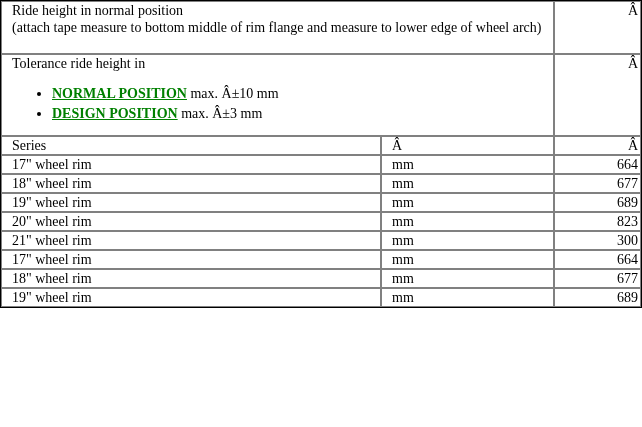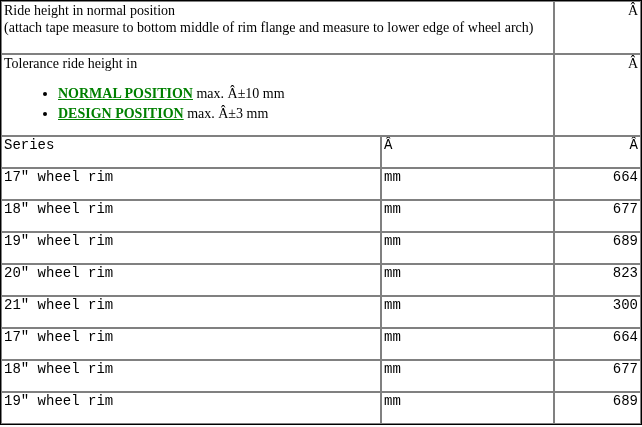--- a/index.html
+++ b/index.html
@@ -19,39 +19,39 @@
   table.spec{
     border-collapse:separate;
     border-spacing:0;
     table-layout:fixed;
     width:642px;
     border:1px solid var(--c-border-outer);
   }
   td{
     border:1px solid var(--c-border-inner);
     box-sizing:border-box;
-    padding:0 2px;
+    padding:0 10px;
     vertical-align:top;
     overflow:hidden;
   }
   tr.r-note td{height:53px;}
   tr.r-list1 td{height:64px;}
   tr.r-list2 td{height:92px;}
-  tr.r-data td{height:32px;font-family:Liberation Mono, monospace;}
+  tr.r-data td{height:19px;}
   td.val{
     text-align:right;
     padding-right:2px;
   }
   td.unit{text-align:left;}
   ul.pos-list{
     margin:13px 0 13px 0;
     padding-left:38px;
     list-style-type:disc;
   }
-  ul.pos-list li{margin:3px 16px;}
+  ul.pos-list li{margin:3px 2px;}
   a.pos-link{
     color:var(--c-link);
     font-weight:bold;
     text-decoration:underline;
     cursor:pointer;
   }
   .wrap{width:642px;height:427px;overflow:hidden;background:var(--c-bg);}
 </style>
 </head>
 <body>

